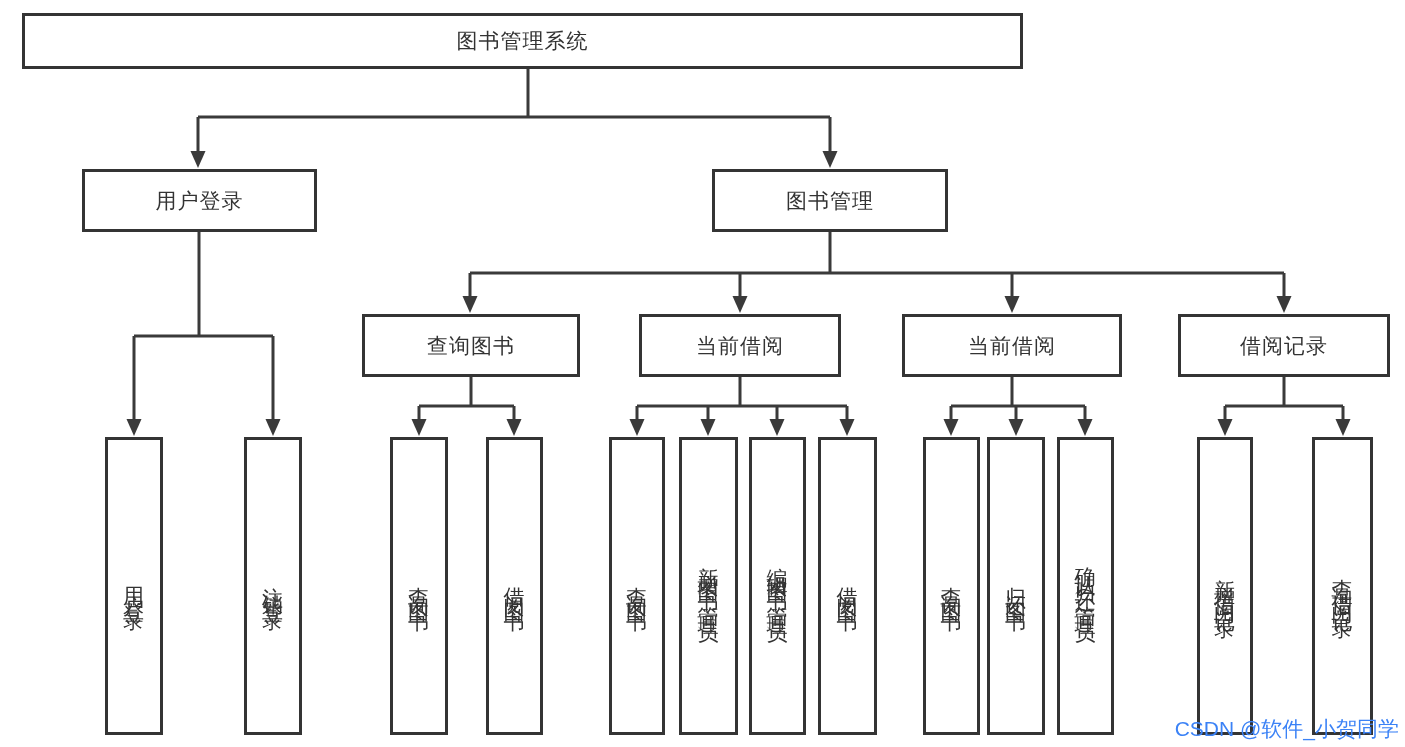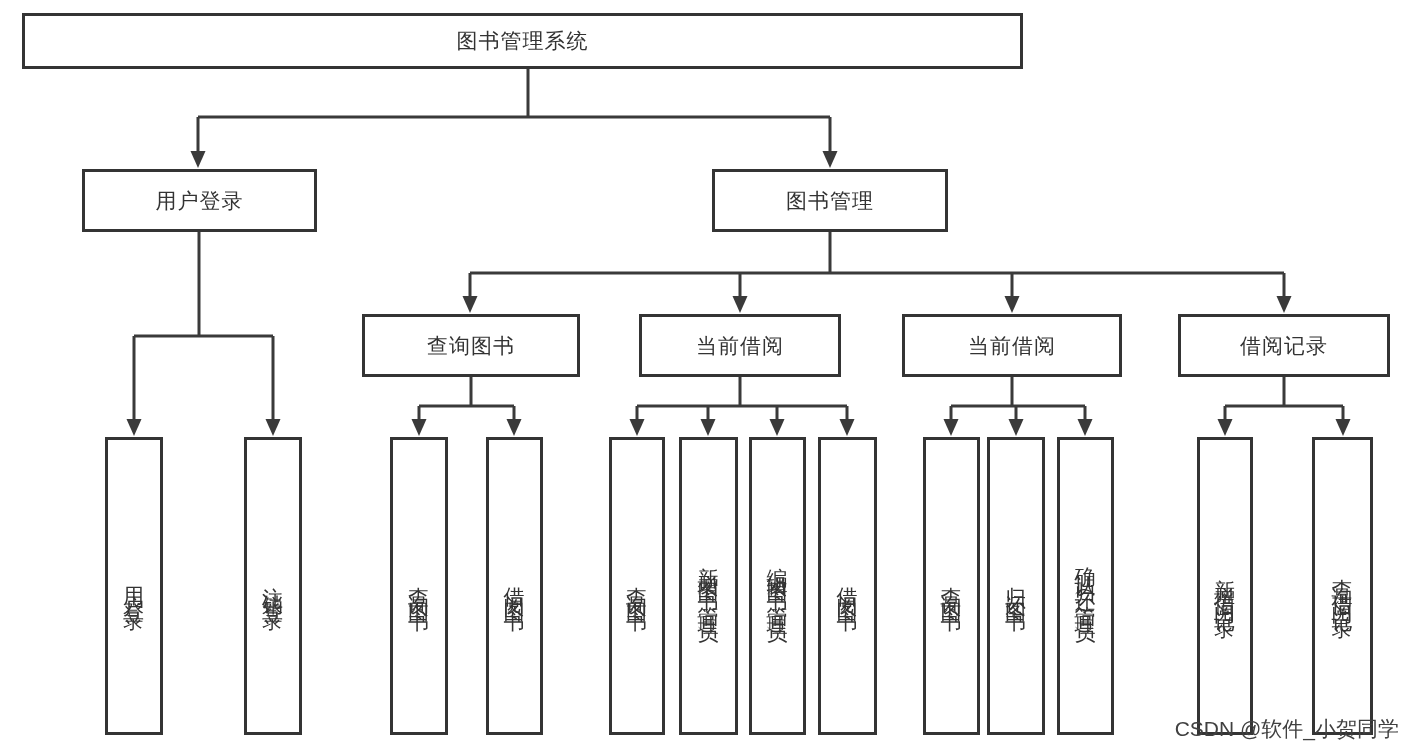--- a/index.html
+++ b/index.html
@@ -39,21 +39,21 @@
     font-size: 21px;
     color: #333333;
     letter-spacing: 8px;
     line-height: 1;
   }
   .watermark {
     position: absolute;
     right: 6px;
     bottom: 4px;
     font-size: 21px;
-    color: #404040;
+    color: #3b82f6;
     z-index: 3;
     white-space: nowrap;
   }
 </style>
 </head>
 <body>
 
 <div class="canvas">
 
   <svg class="connectors" viewBox="0 0 1405 747" xmlns="http://www.w3.org/2000/svg">

